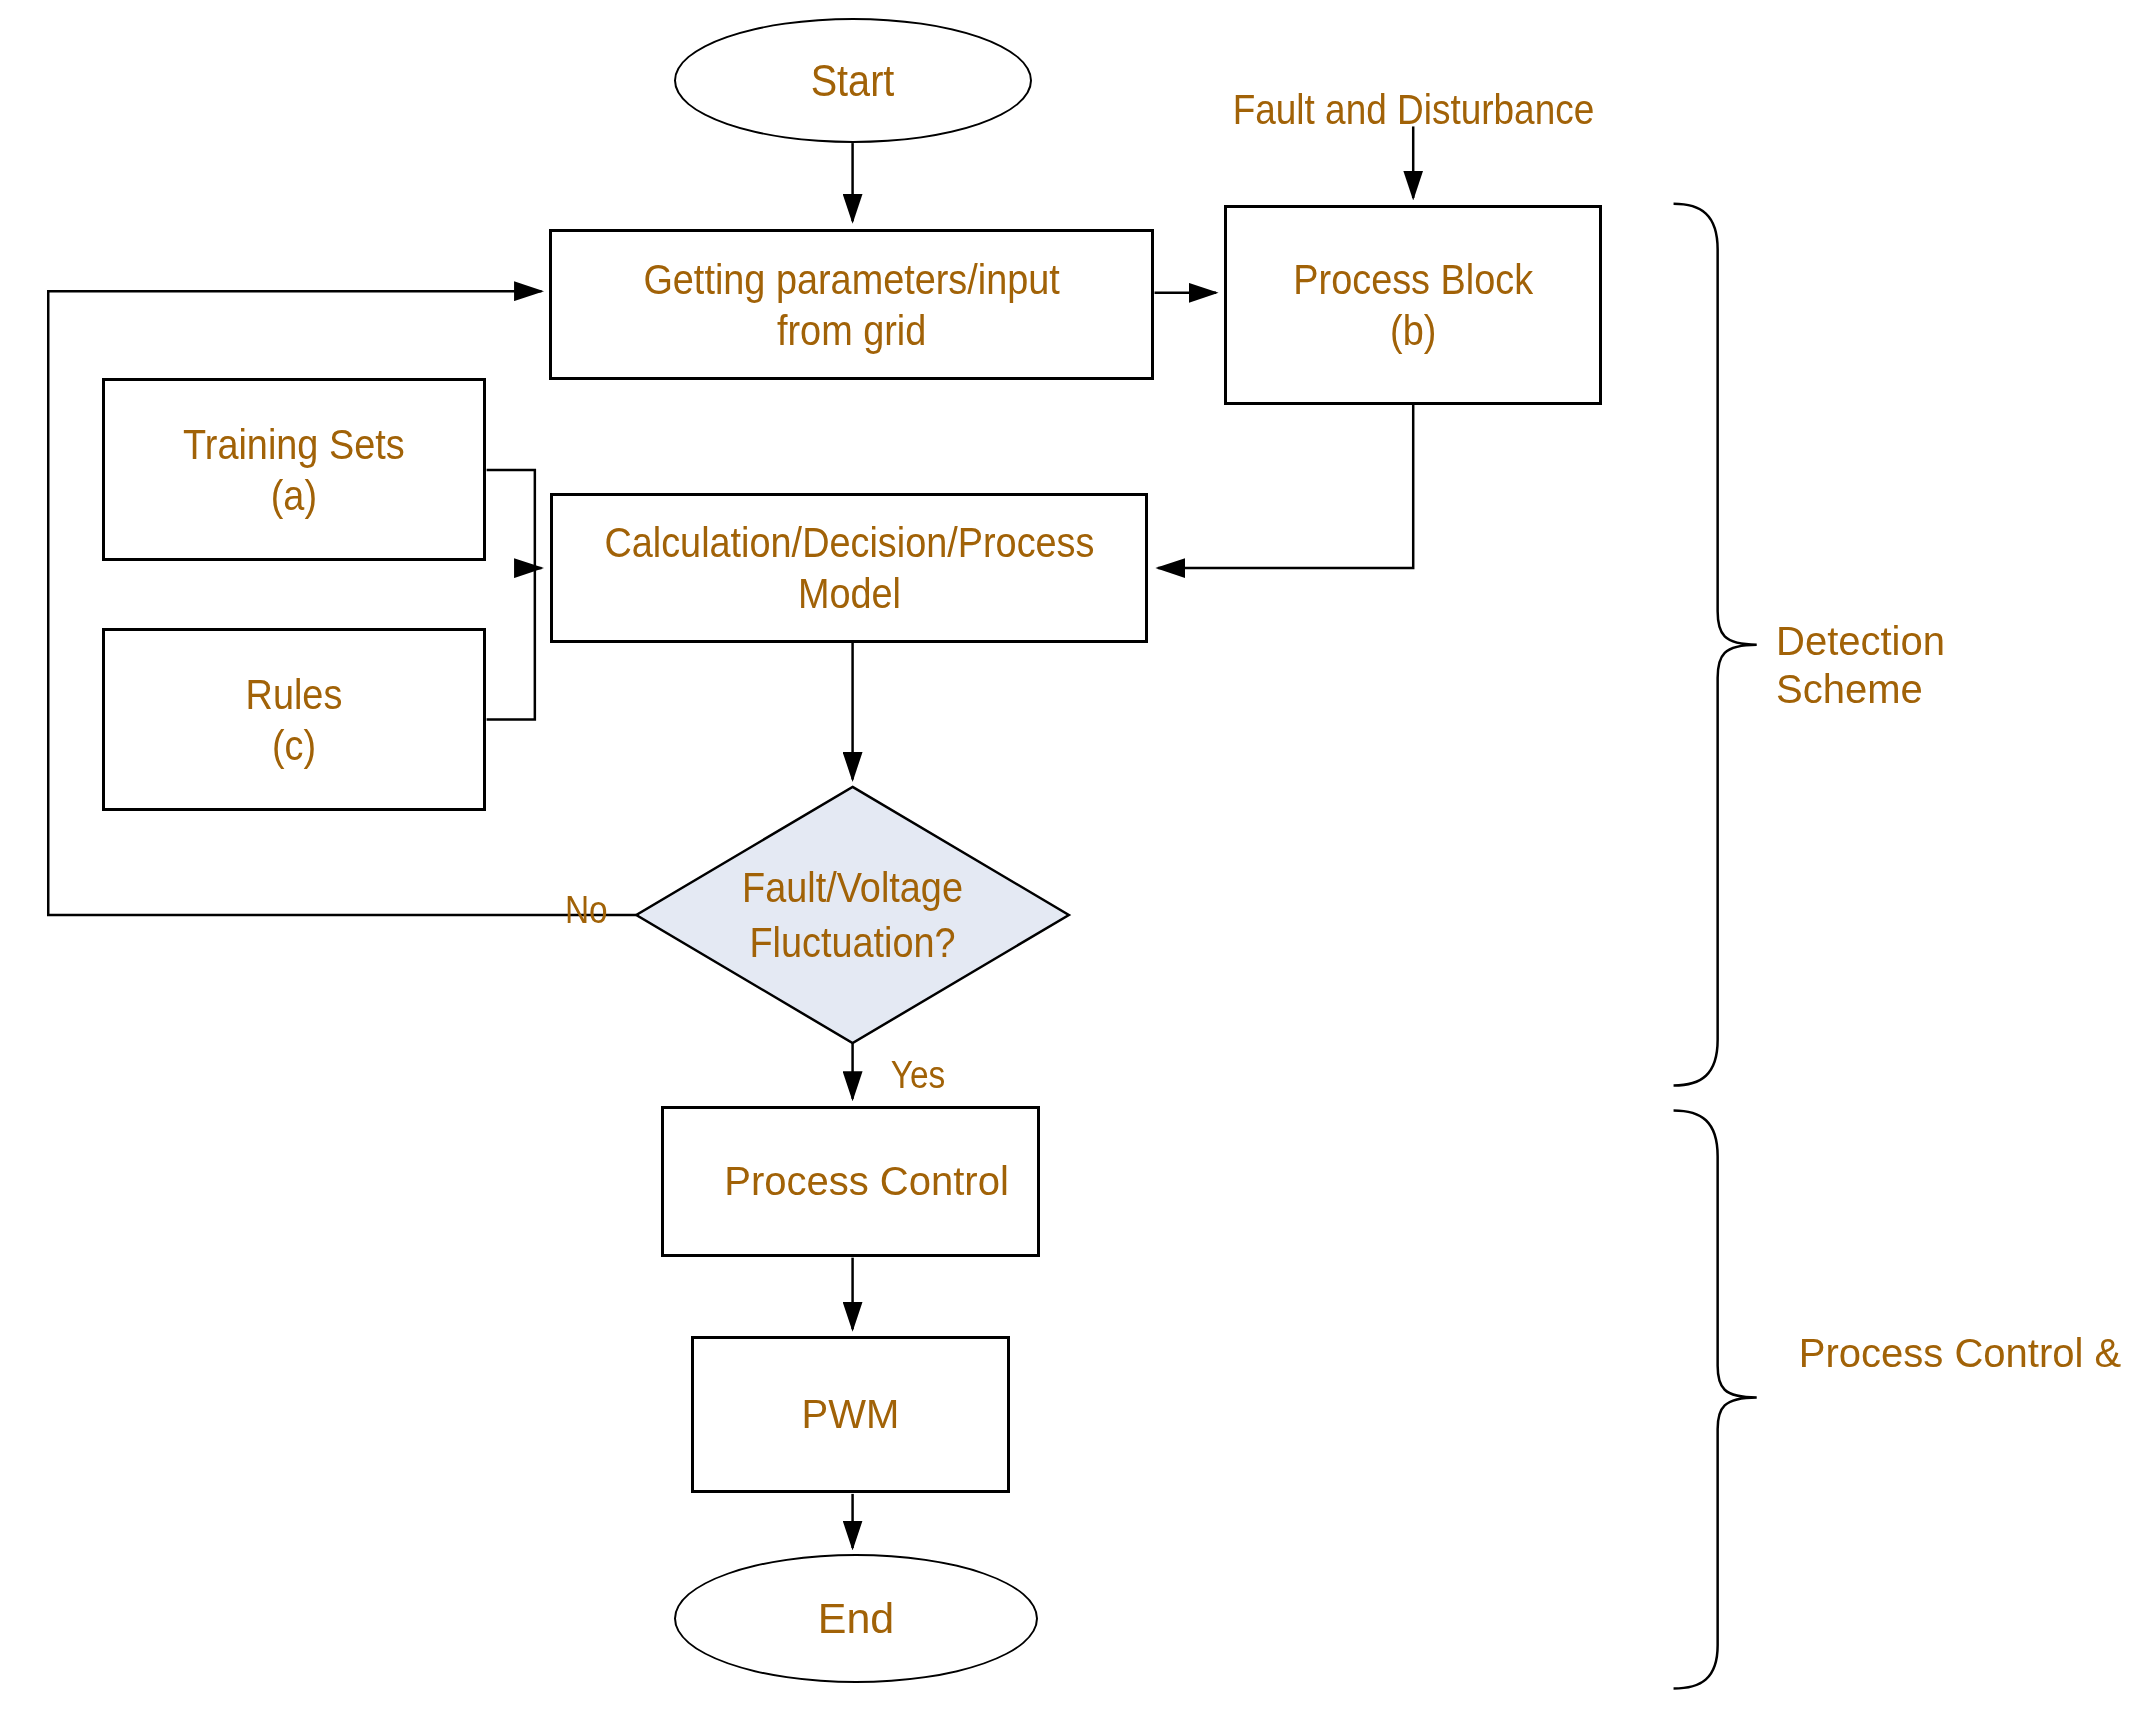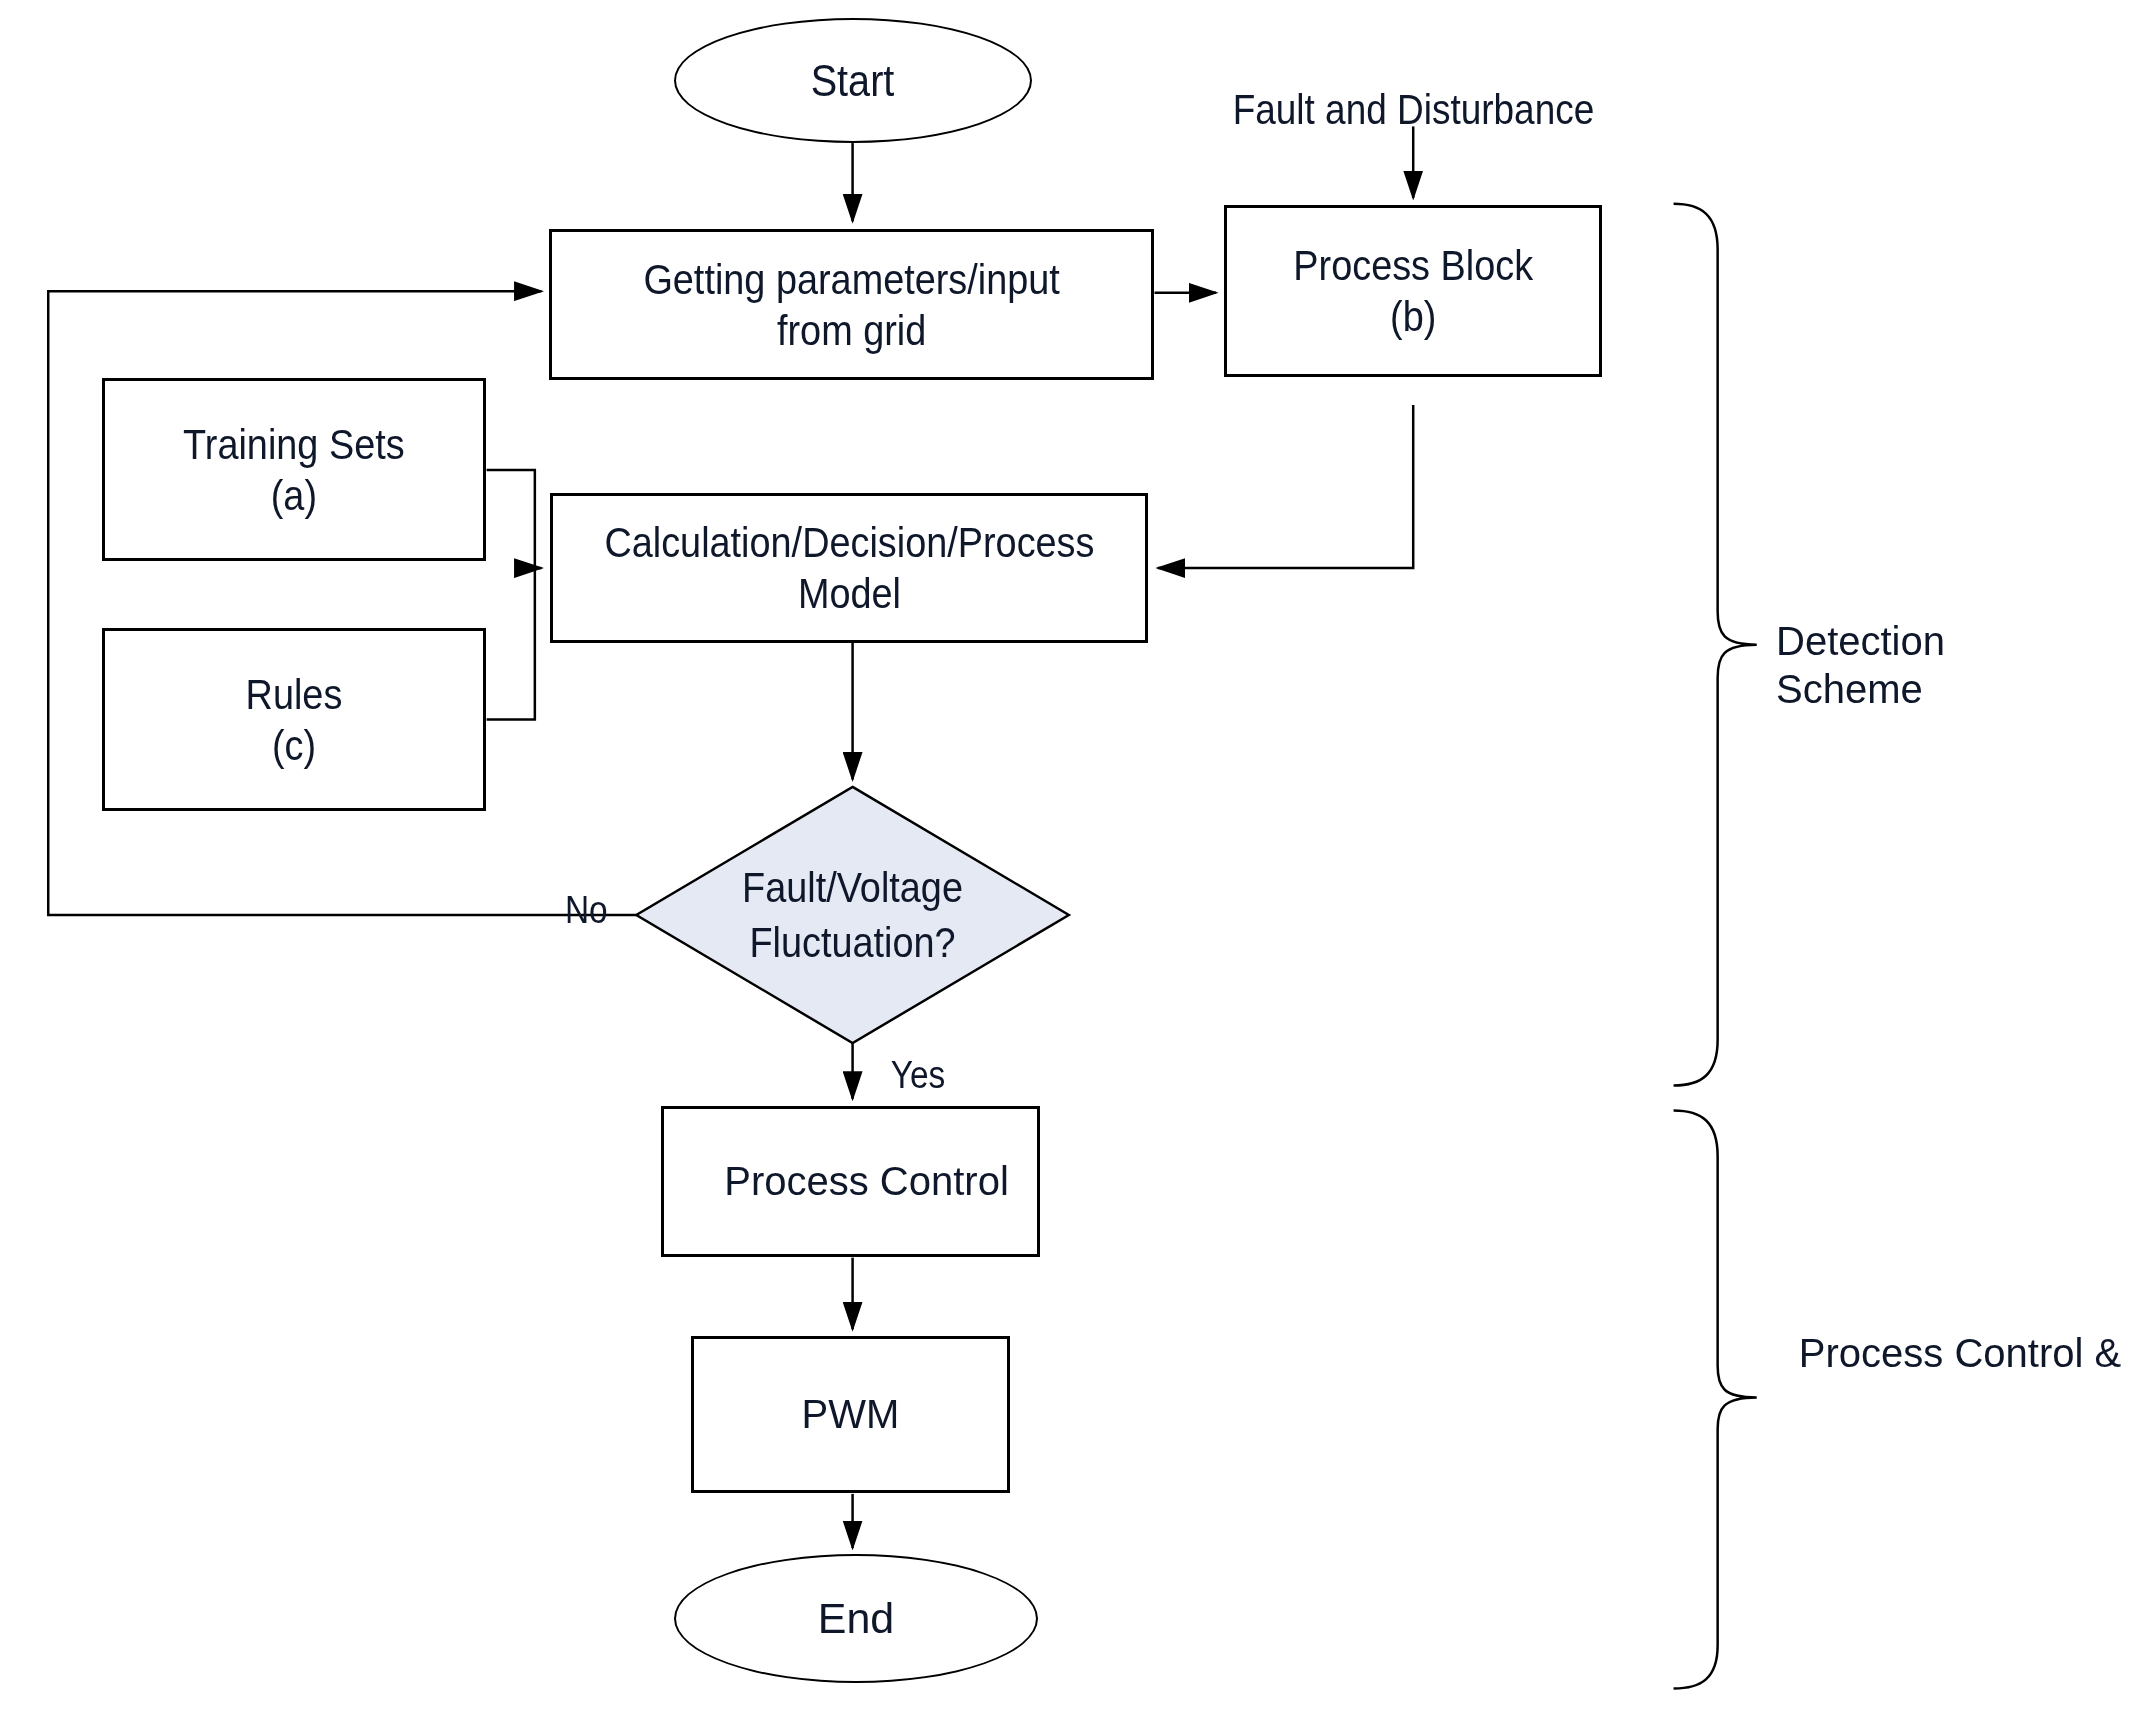--- a/index.html
+++ b/index.html
@@ -1,21 +1,21 @@
 <!DOCTYPE html>
 <html style="font-size:13.3px"><head>
 <meta charset="utf-8">
 <style>
   html,body{margin:0;padding:0;background:#ffffff;}
   .canvas{
     position:relative;
     width:2151px;height:1711px;
     background:#ffffff;
     font-family:"Liberation Sans","DejaVu Sans",sans-serif;
-    color:#0f172a;
+    color:#a16207;
     overflow:hidden;
   }
   svg.layer{position:absolute;left:0;top:0;width:2151px;height:1711px;}
   .node{
     position:absolute;box-sizing:border-box;
     display:flex;align-items:center;justify-content:center;
     text-align:center;
   }
   .box{border:3.3px solid #000;background:#fff;}
   .ellipse{border:2.5px solid #000;border-radius:50%;background:#fff;}
@@ -75,21 +75,21 @@
     <div class="lbl cond" style="font-size:42px;">Fault and Disturbance</div>
   </div>
 
   <div class="node box" style="left:549px;top:229px;width:605px;height:151px;">
     <div class="lbl cond">
       <div>Getting parameters/input</div>
       <div>from grid</div>
     </div>
   </div>
 
-  <div class="node box" style="left:1224px;top:205px;width:378px;height:172px;text-align:center;">
+  <div class="node box" style="left:1224px;top:205px;width:378px;height:200px;text-align:center;">
     <div class="lbl cond">
       <div>Process Block</div>
       <div>(b)</div>
     </div>
   </div>
 
   <div class="node box" style="left:102px;top:378px;width:384px;height:183px;">
     <div class="lbl cond">
       <div>Training Sets</div>
       <div>(a)</div>

